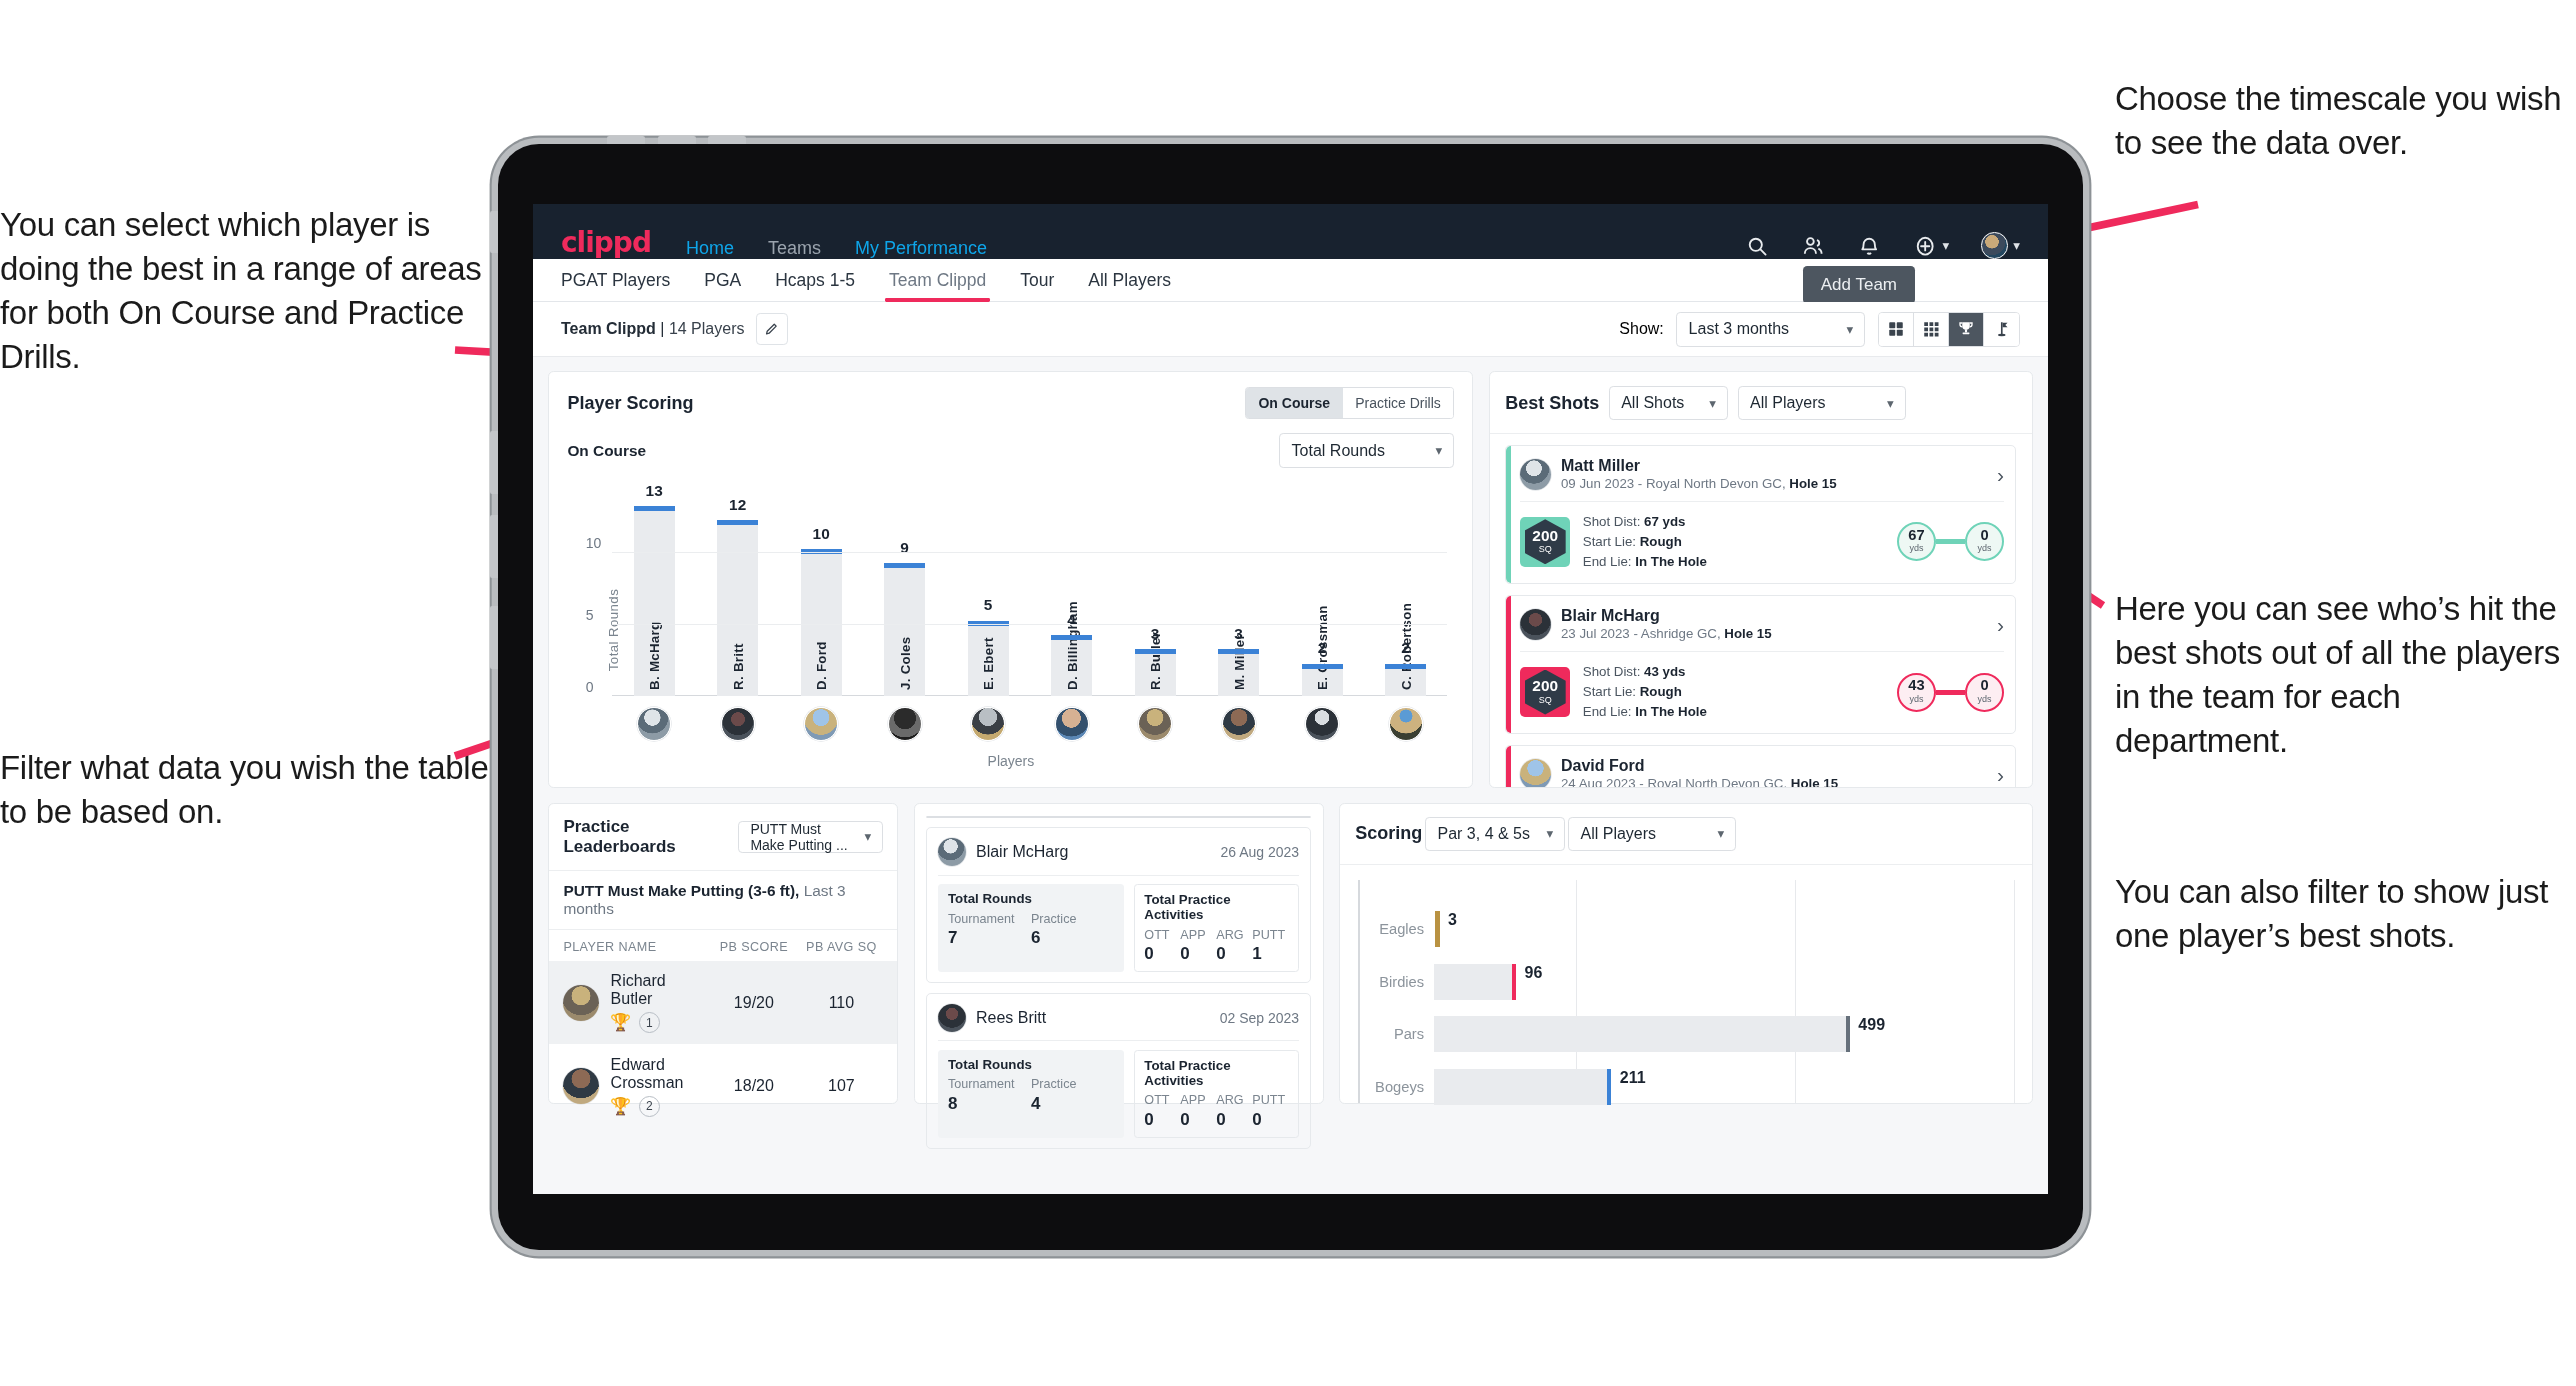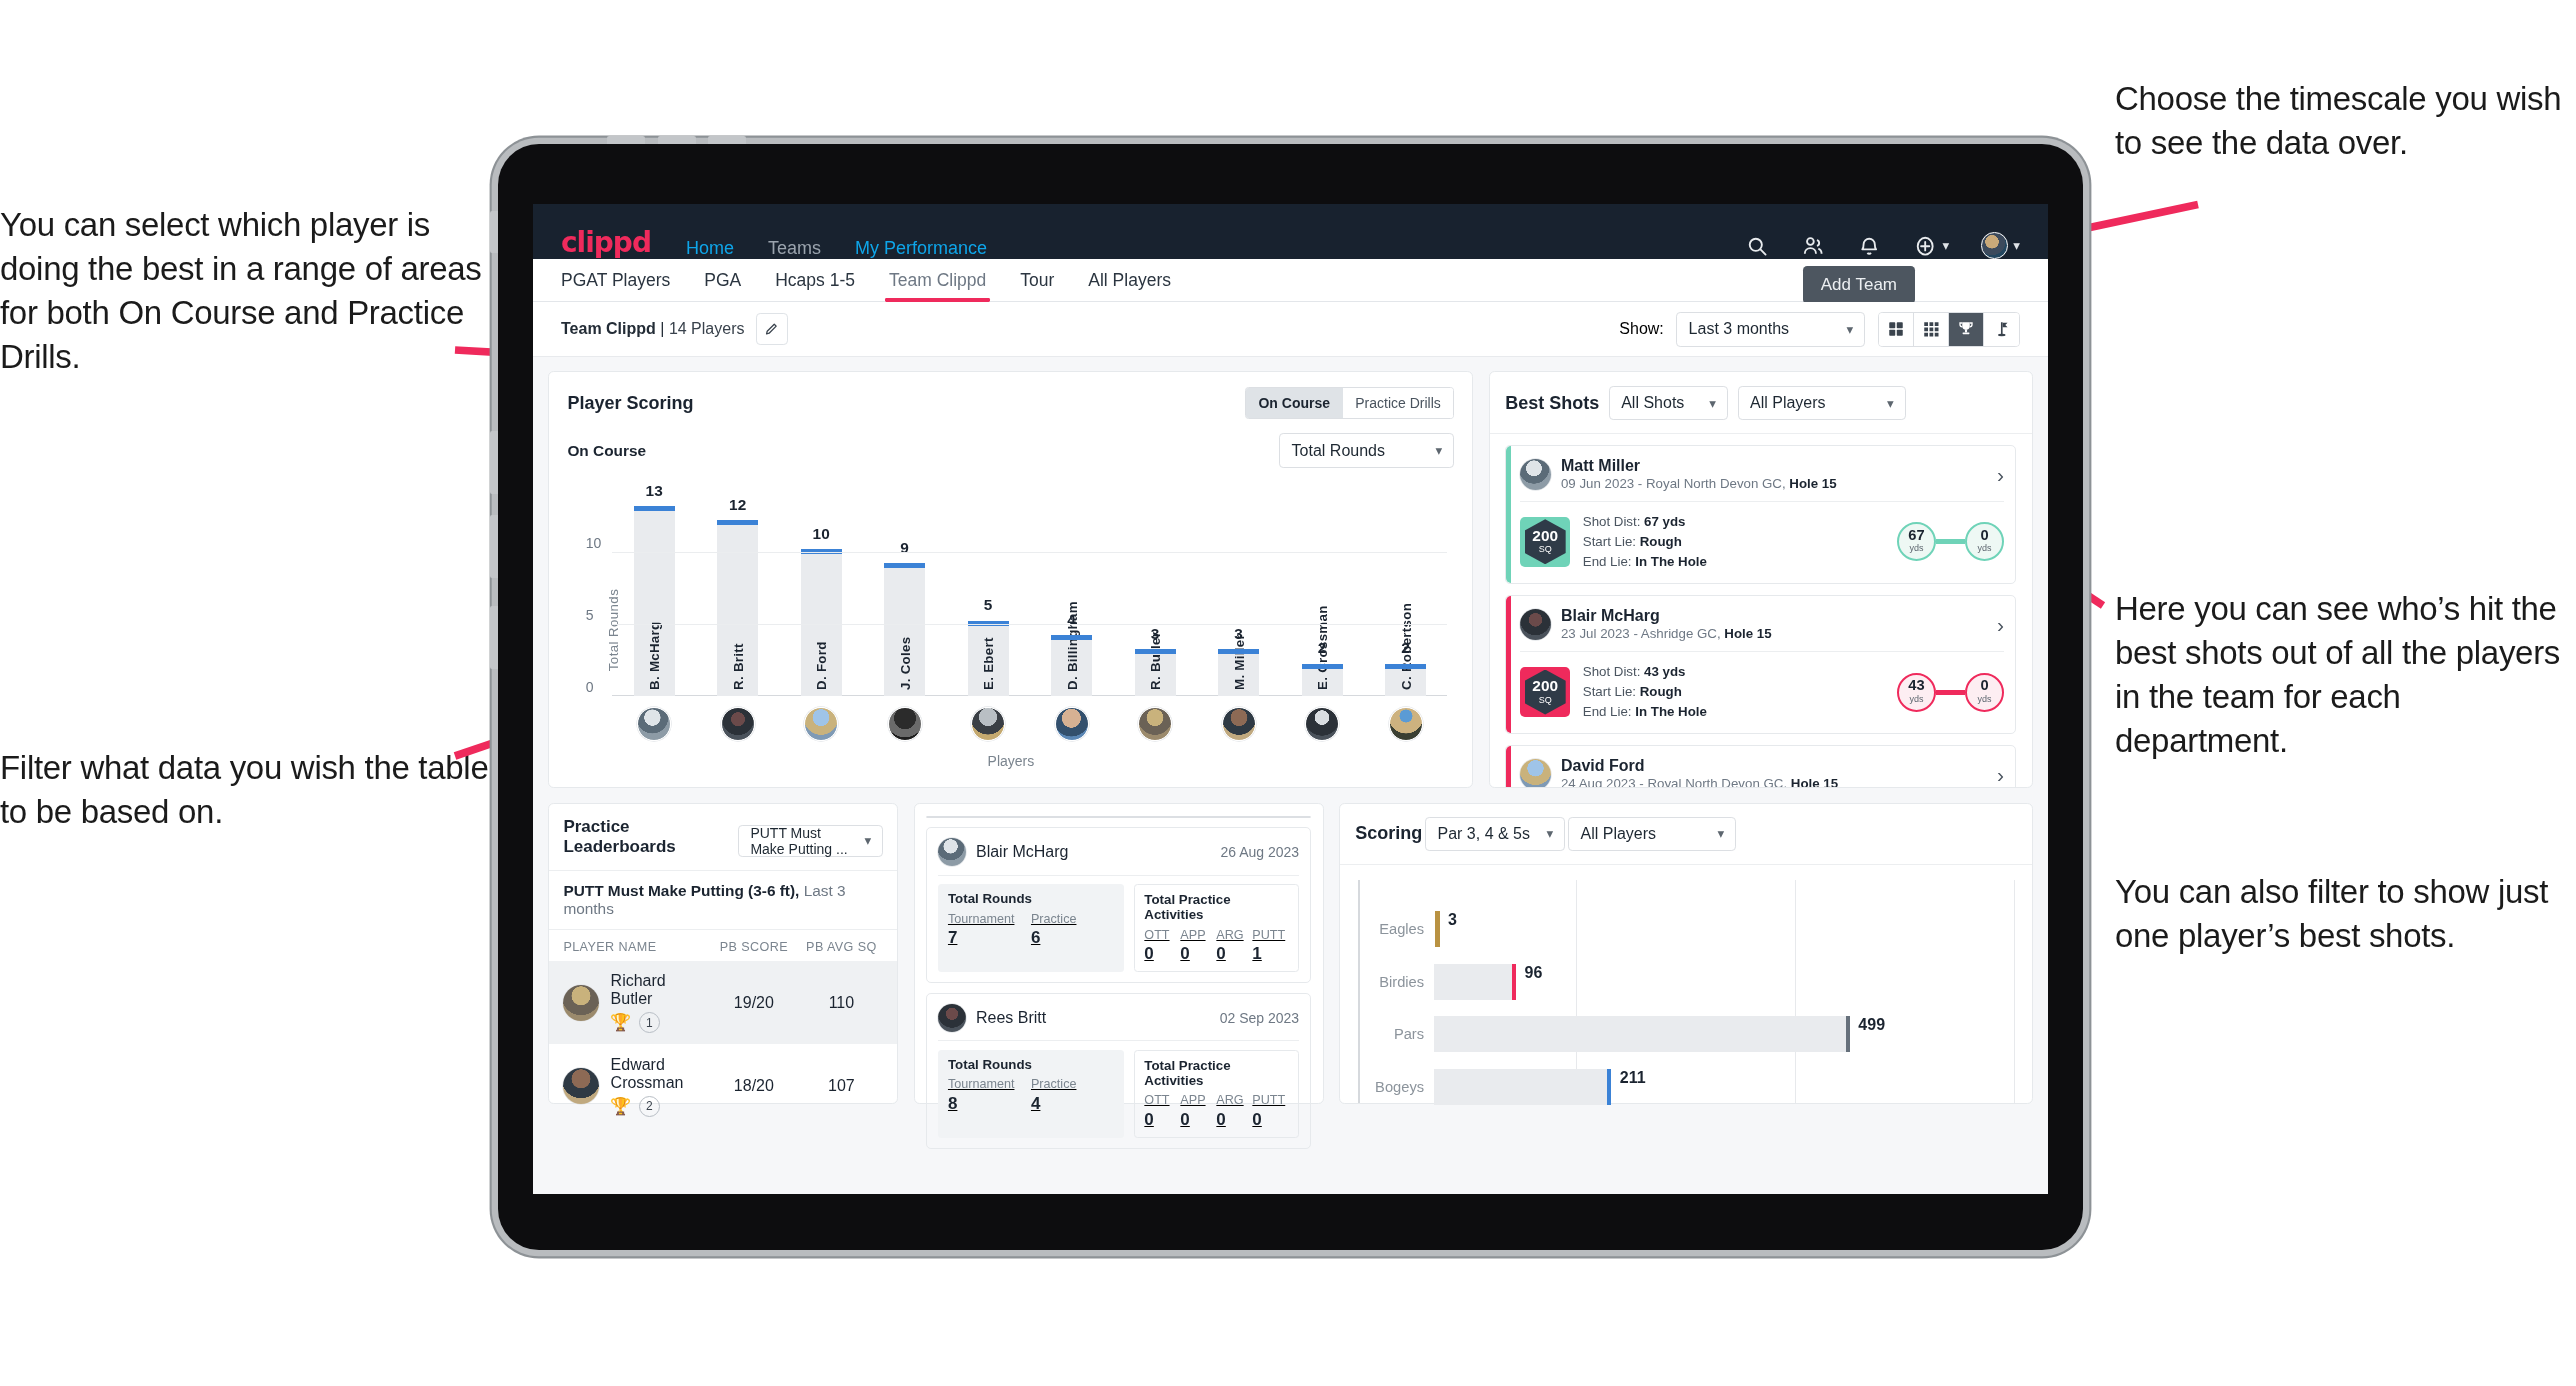--- a/index.html
+++ b/index.html
@@ -191,21 +191,21 @@
   .circ {
     width:39px;height:39px;border-radius:50%; display:flex;flex-direction:column;
     align-items:center; justify-content:center; background:#f4f6f7;
   }
   .circ .n { font-size:14.7px; font-weight:700; color:#1b2430; line-height:1; }
   .circ .u { font-size:9px; color:#5d666f; line-height:1.5; }
   .link { width:29px; height:4.9px; }
 
   
   .pl { flex: 0 0 350px; display:flex; flex-direction:column; }
-  .pl-head { display:flex; align-items:flex-end; padding: 12.6px 14px; border-bottom:0.7px solid #eceef0; }
+  .pl-head { display:flex; align-items:center; padding: 12.6px 14px; border-bottom:0.7px solid #eceef0; }
   .pl-title { font-size:17px; font-weight:700; color:#1b2430; }
   .pl-head .sel { margin-left:auto; width:151px; height:32px; font-size:14px; }
   .pl-sub { font-size:15.4px; padding: 11.2px 14px; color:#1b2430; border-bottom:0.7px solid #eceef0;}
   .pl-sub b { font-weight:700; }
   .pl-sub span { color:#6e7884; }
   .pl-cols { display:flex; padding: 9.8px 14px 7px 14px; font-size:12.6px; color:#7b858f; letter-spacing:0.4px; }
   .c-name{flex:1;} .c-sc{width:91px;text-align:center;} .c-sq{width:84px;text-align:center;}
   .pl-row { display:flex; align-items:center; padding: 11.2px 14px; font-size:16px; color:#1b2430; }
   .pl-row.hl { background:#eff1f3; }
   .pl-av { width:36px;height:36px;border-radius:50%;margin-right:11.2px; box-shadow:0 0 0 0.7px #e2e5e8;}
@@ -225,21 +225,21 @@
   .ma-nm{font-size:16px;color:#1b2430;}
   .ma-dt{margin-left:auto;font-size:14px;color:#6e7884;}
   .ma-body { display:flex; gap:9.8px; padding-top:8.4px; }
   .ma-box { border-radius:3.5px; padding: 7px 9.8px; }
   .ma-box.gray{background:#f1f3f5; flex: 0 0 153px;}
   .ma-box.out{border:0.7px solid #e6e9ec; flex:1;}
   .ma-bt { font-size:13.3px; font-weight:700; color:#1b2430; margin-bottom:5.6px; }
   .ma-kv { display:flex; }
   .ma-kv .k { font-size:12.6px; color:#7b858f; }
   .ma-kv .v { font-size:17px; font-weight:700; color:#1b2430; margin-top:2.8px; }
-  .ma-col { display:flex; flex-direction:column;text-decoration:underline; }
+  .ma-col { display:flex; flex-direction:column; }
   .w2 { width:83px; } .w4 { width:36px; }
 
   
   .sc { flex:1; display:flex; flex-direction:column; }
   .sc-head { display:flex; align-items:center; gap:3px; padding: 12.6px 15.4px; border-bottom:0.7px solid #eceef0; }
   .sc-title { font-size:18px; font-weight:700; color:#1b2430; }
   .sc-plot { position:relative; flex:1; margin: 15.4px 18px 0 18px; }
   .vgrid { position:absolute; top:0; bottom:0; width:0.7px; background:#e7e9ec; }
   .hbar-row { position:absolute; left:76px; right:0; display:flex; align-items:center; }
   .hb-lbl { position:absolute; right: calc(100% + 9.8px); font-size:14.7px; color:#8c949c; white-space:nowrap; }

